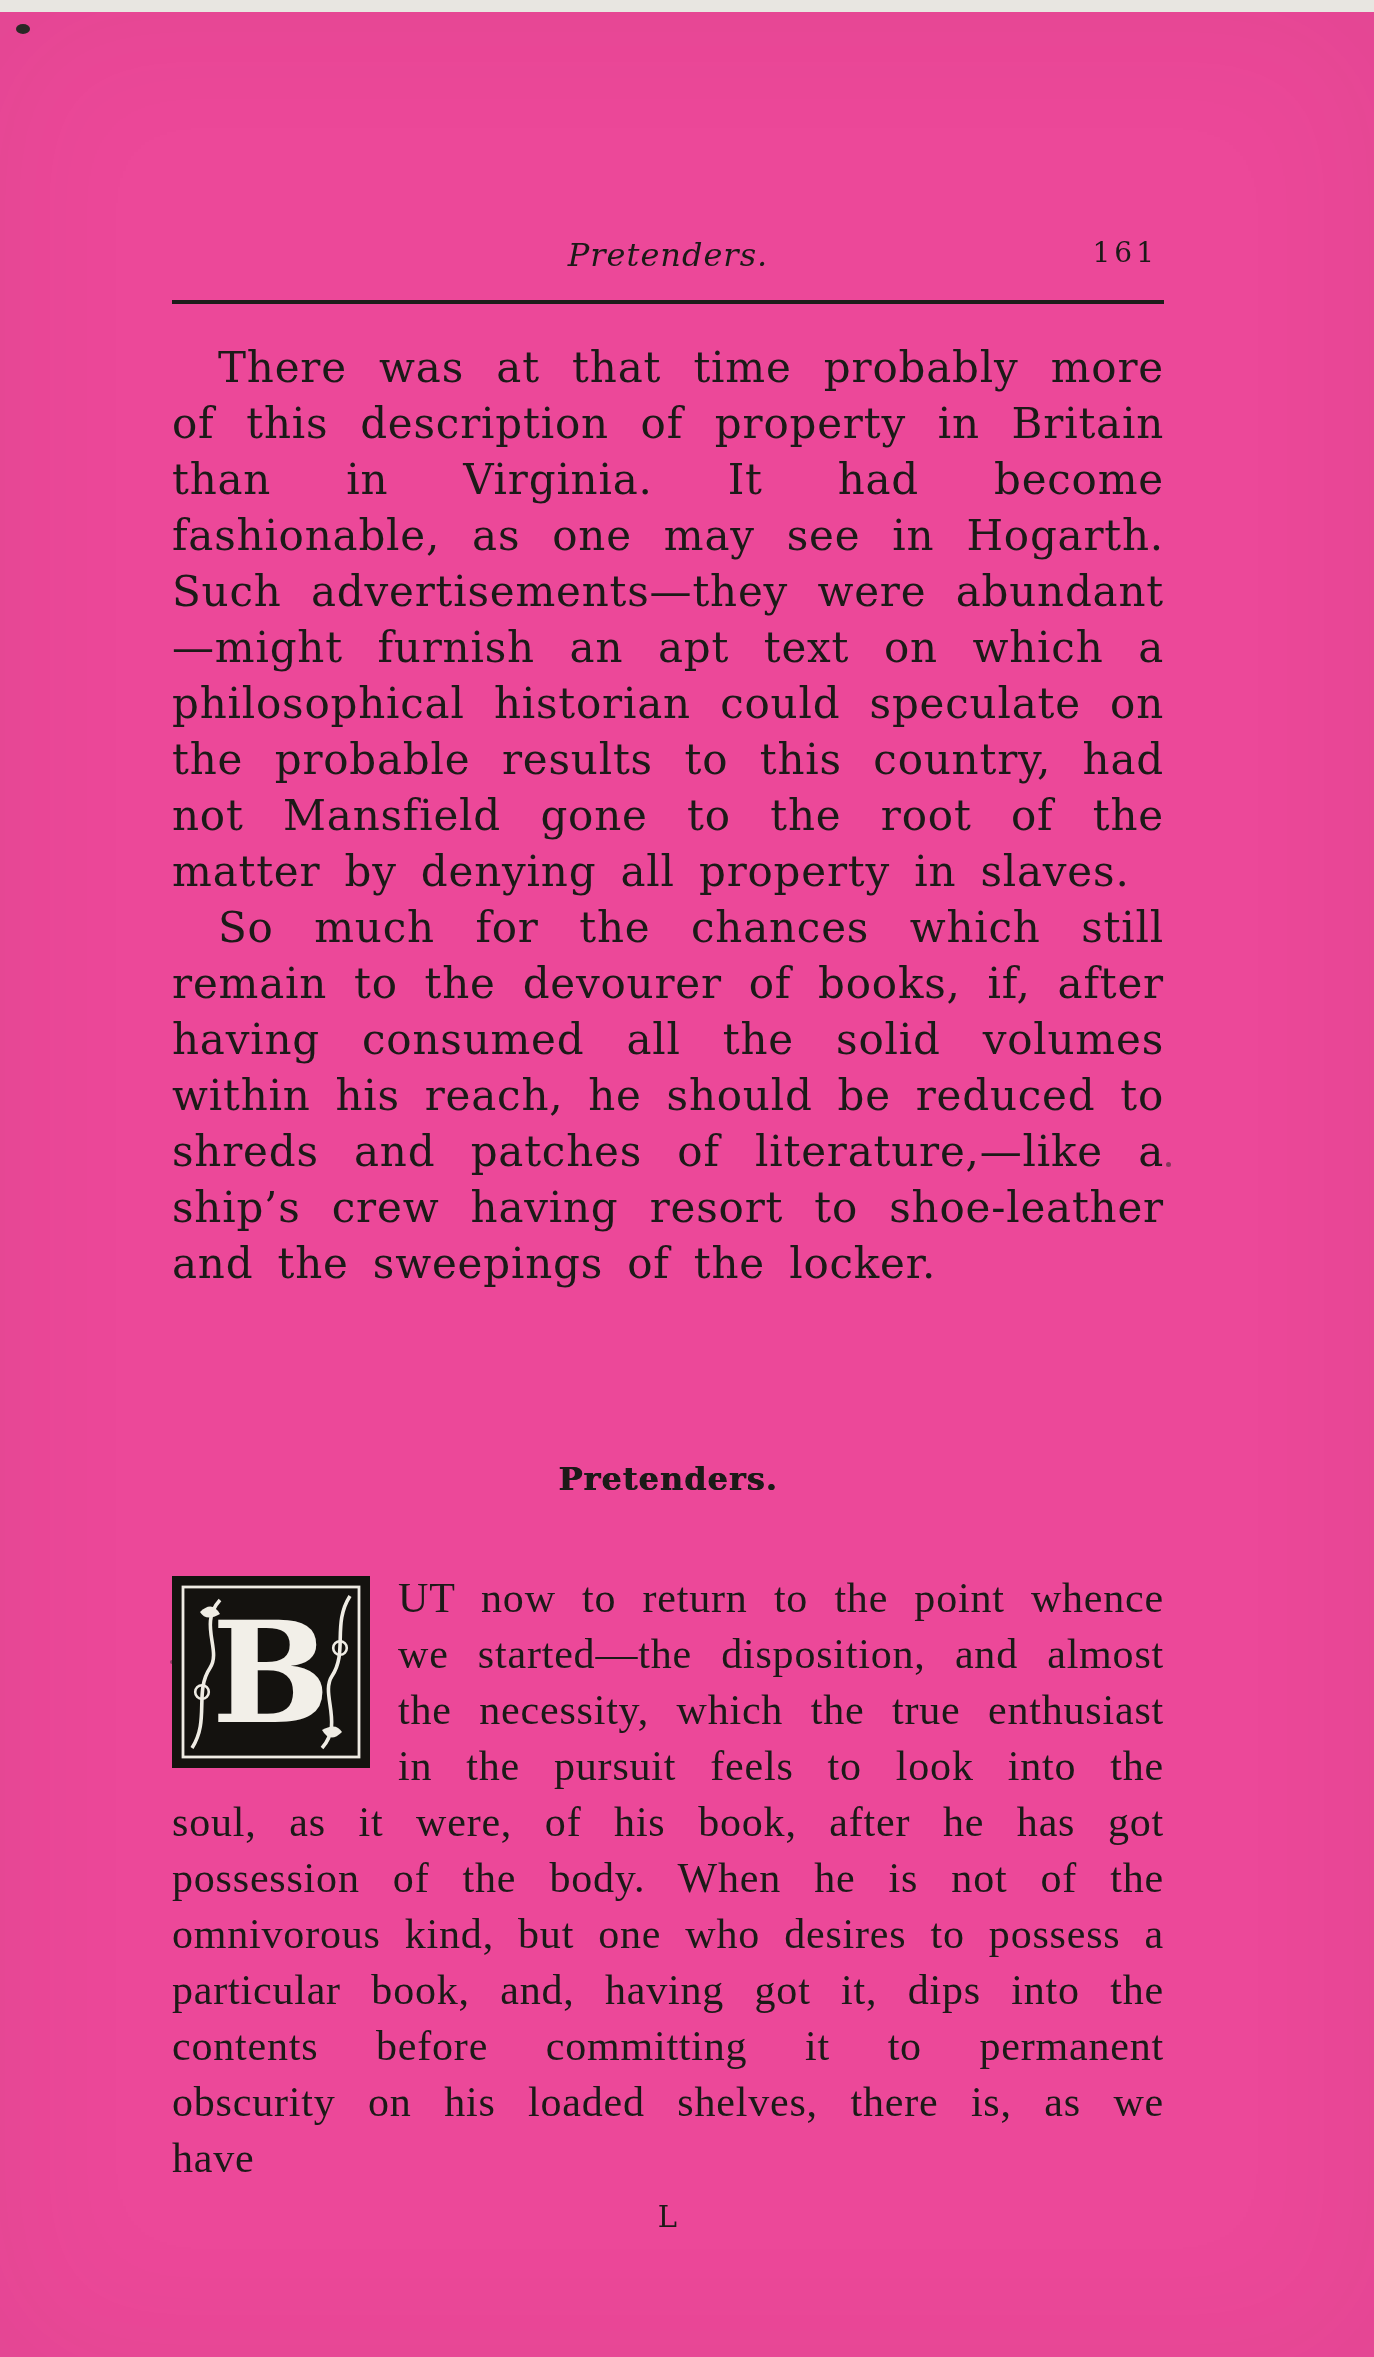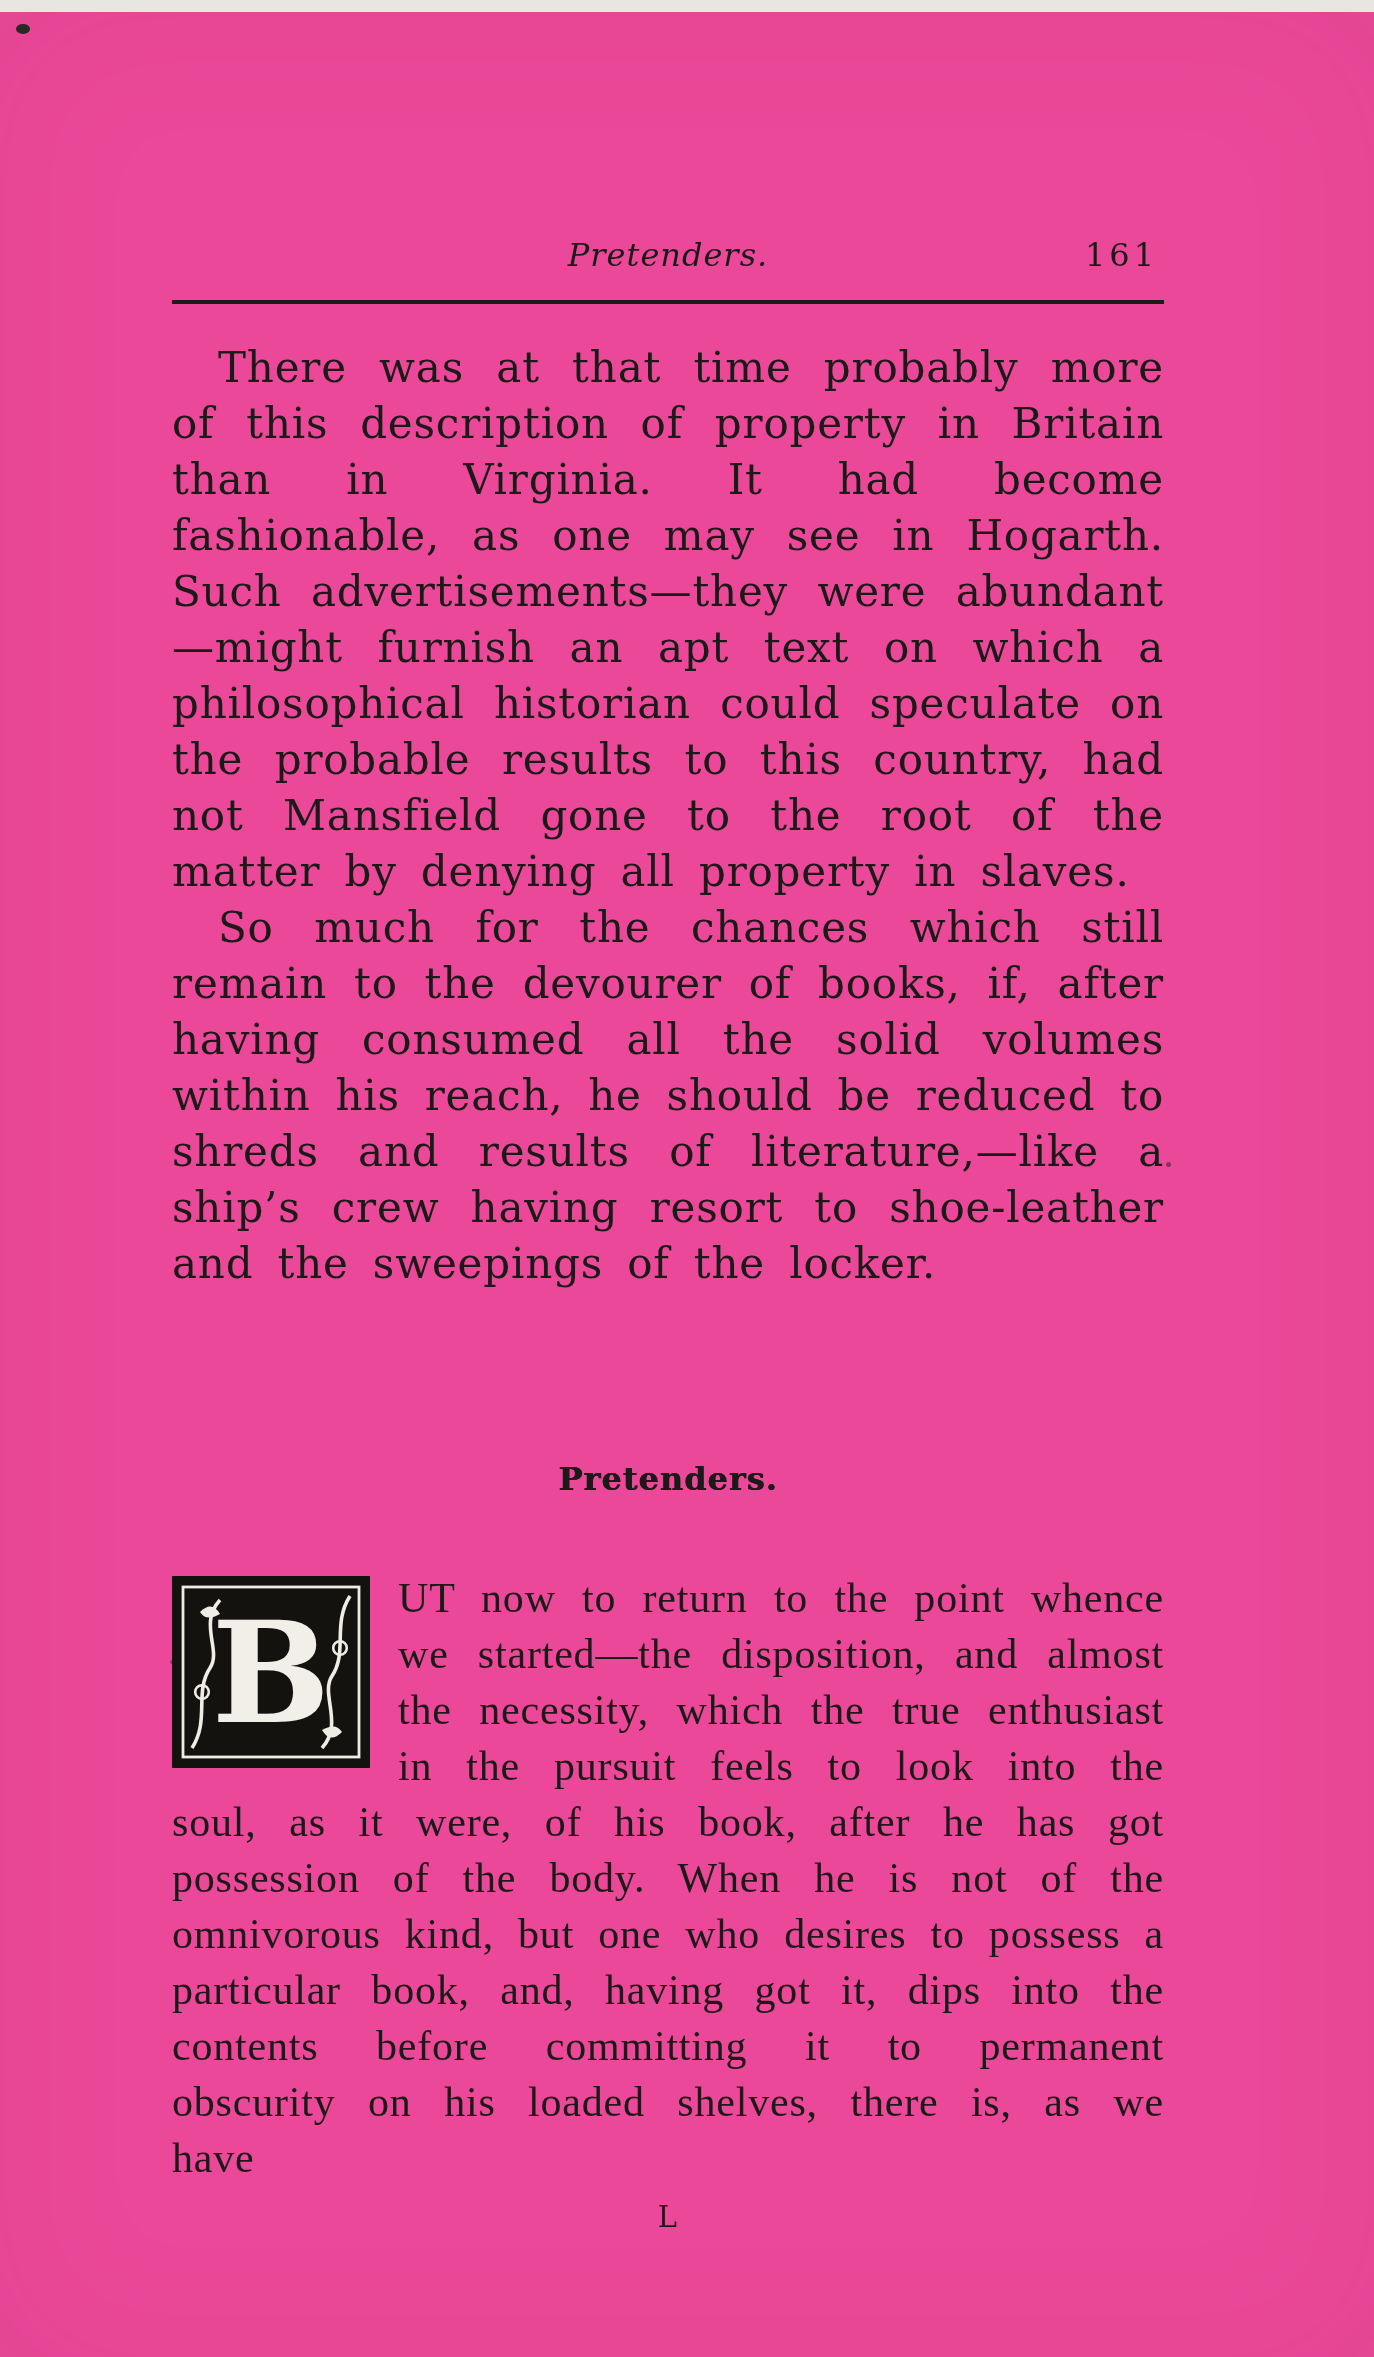--- a/index.html
+++ b/index.html
@@ -32,21 +32,21 @@
   }
   .head-title {
     font-style: italic;
     font-size: 32px;
     letter-spacing: 1px;
   }
   .head-page-number {
     position: absolute;
     right: 6px;
     top: 0;
-    font-size: 32px;
+    font-size: 28px;
     letter-spacing: 4px;
   }
   .rule {
     margin-top: 24px;
     height: 3px;
     background: #1e1c1a;
     border-bottom: 1px solid rgba(30,28,26,0.35);
   }
   p.body-para {
     margin: 0;
@@ -113,21 +113,21 @@
 
     <header class="running-head">
       <span class="head-title">Pretenders.</span>
       <span class="head-page-number">161</span>
     </header>
 
     <div class="rule"></div>
 
     <p class="body-para first indent">There was at that time probably more of this description of property in Britain than in Virginia. It had become fashionable, as one may see in Hogarth. Such advertisements—they were abundant—might furnish an apt text on which a philosophical historian could speculate on the probable results to this country, had not Mansfield gone to the root of the matter by denying all property in slaves.</p>
 
-    <p class="body-para indent">So much for the chances which still remain to the devourer of books, if, after having consumed all the solid volumes within his reach, he should be reduced to shreds and results of literature,—like a ship’s crew having resort to shoe-leather and the sweepings of the locker.</p>
+    <p class="body-para indent">So much for the chances which still remain to the devourer of books, if, after having consumed all the solid volumes within his reach, he should be reduced to shreds and patches of literature,—like a ship’s crew having resort to shoe-leather and the sweepings of the locker.</p>
 
     <h2 class="section-heading">Pretenders.</h2>
 
     <div class="section-body">
 
       <div class="dropcap-block">
         <svg width="198" height="192" viewBox="0 0 99 96" xmlns="http://www.w3.org/2000/svg">
           <rect x="1" y="1" width="97" height="94" fill="#14120f" stroke="#14120f" stroke-width="2"></rect>
           <rect x="5.5" y="5.5" width="88" height="85" fill="none" stroke="#efece4" stroke-width="1.4"></rect>
           <path d="M10 86 C 19 72, 11 58, 19 46 C 25 37, 13 24, 24 12" stroke="#efece4" fill="none" stroke-width="1.8"></path>

